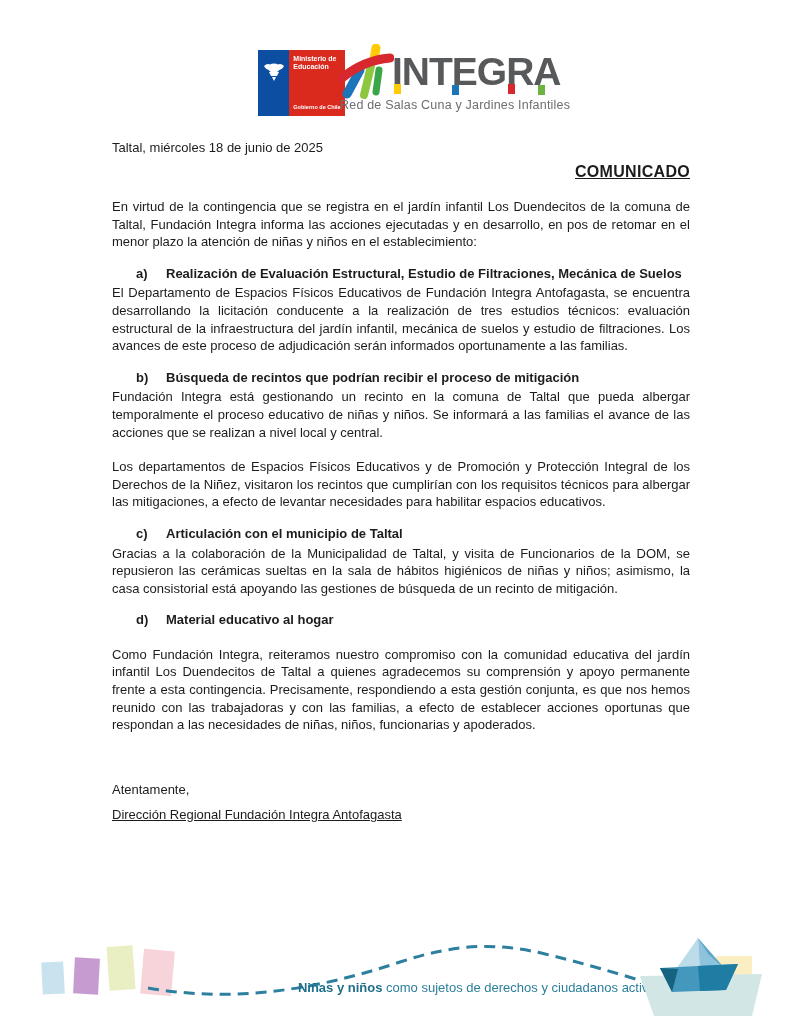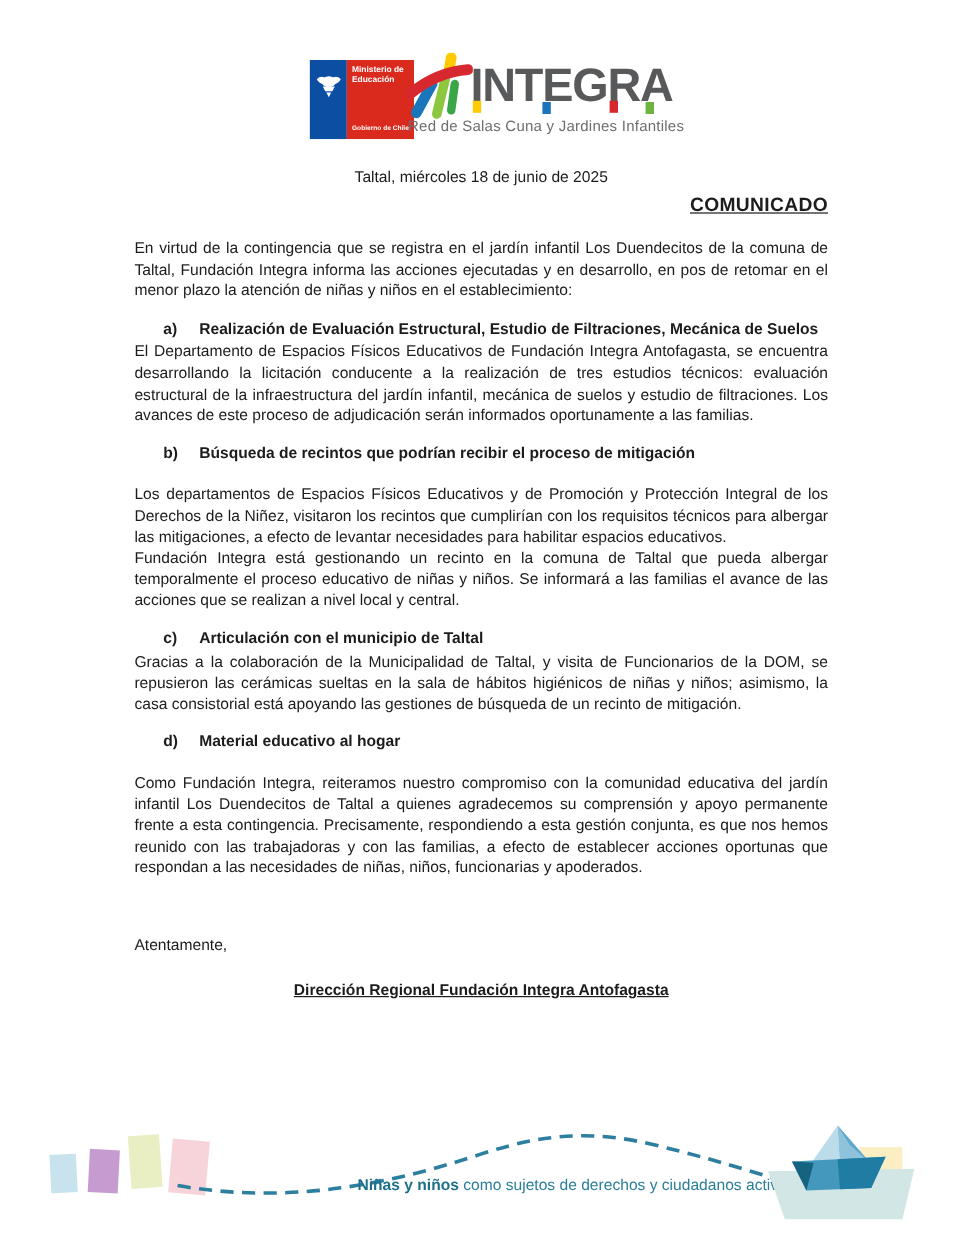--- a/index.html
+++ b/index.html
@@ -35,38 +35,38 @@
   .chip-blue   { left:114px; top:41px; background:#1b75bb; }
   .chip-red    { left:170px; top:40px; background:#d7282f; }
   .chip-green  { left:200px; top:41px; background:#6cb33f; }
   .integra-tagline {
     position:absolute; left:2px; top:54px; width:210px;
     font-size:12.5px; color:#6d6e71; letter-spacing:0.2px; white-space:nowrap;
   }
 
   
   .content { position:absolute; top:120px; left:112px; width:578px; }
-  .date-line { text-align:center; font-size:13px; margin-top:20px; }
+  .date-line { text-align:left; font-size:13px; margin-top:20px; }
   .doc-title {
     text-align:right; font-weight:bold; font-size:16px; margin-top:8px;
     text-decoration:underline; letter-spacing:0.3px;
   }
   p.body-par {
     font-size:13px; line-height:17.6px; text-align:justify; margin-top:17px;
   }
   p.body-par.tight { margin-top:0; }
   .sect-head {
     display:flex; font-size:13px; font-weight:bold; margin-top:14px; margin-bottom:2px;
     padding-left:24px; line-height:17.6px;
   }
   .sect-letter { width:30px; flex:0 0 auto; }
   .closing-par { margin-top:27px; }
   .valediction { font-size:13px; margin-top:48px; }
   .signature {
-    text-align:center; font-size:13px; font-weight:bold; margin-top:22px;
+    font-size:13px; font-weight:normal; margin-top:10px;
     text-decoration:underline;
   }
 
   
   .footer-art { position:absolute; left:0; top:920px; width:800px; height:115px; }
   .block { position:absolute; }
   .block-blue   { left:42px;  top:42px; width:22px; height:32px; background:#c9e3ee; transform:rotate(-3deg); }
   .block-purple { left:74px;  top:38px; width:25px; height:36px; background:#c69cd0; transform:rotate(3deg); }
   .block-green  { left:108px; top:26px; width:26px; height:44px; background:#e9eec3; transform:rotate(-4deg); }
   .block-pink   { left:142px; top:30px; width:31px; height:45px; background:#f6d4da; transform:rotate(5deg); }
@@ -129,22 +129,22 @@
     <div class="sect-head">
       <span class="sect-letter">a)</span>
       <span>Realización de Evaluación Estructural, Estudio de Filtraciones, Mecánica de Suelos</span>
     </div>
     <p class="body-par tight">El Departamento de Espacios Físicos Educativos de Fundación Integra Antofagasta, se encuentra desarrollando la licitación conducente a la realización de tres estudios técnicos: evaluación estructural de la infraestructura del jardín infantil, mecánica de suelos y estudio de filtraciones. Los avances de este proceso de adjudicación serán informados oportunamente a las familias.</p>
 
     <div class="sect-head">
       <span class="sect-letter">b)</span>
       <span>Búsqueda de recintos que podrían recibir el proceso de mitigación</span>
     </div>
+    <p class="body-par tight">Fundación Integra está gestionando un recinto en la comuna de Taltal que pueda albergar temporalmente el proceso educativo de niñas y niños. Se informará a las familias el avance de las acciones que se realizan a nivel local y central.</p>
     <p class="body-par">Los departamentos de Espacios Físicos Educativos y de Promoción y Protección Integral de los Derechos de la Niñez, visitaron los recintos que cumplirían con los requisitos técnicos para albergar las mitigaciones, a efecto de levantar necesidades para habilitar espacios educativos.</p>
-    <p class="body-par tight">Fundación Integra está gestionando un recinto en la comuna de Taltal que pueda albergar temporalmente el proceso educativo de niñas y niños. Se informará a las familias el avance de las acciones que se realizan a nivel local y central.</p>
 
     <div class="sect-head">
       <span class="sect-letter">c)</span>
       <span>Articulación con el municipio de Taltal</span>
     </div>
     <p class="body-par tight">Gracias a la colaboración de la Municipalidad de Taltal, y visita de Funcionarios de la DOM, se repusieron las cerámicas sueltas en la sala de hábitos higiénicos de niñas y niños; asimismo, la casa consistorial está apoyando las gestiones de búsqueda de un recinto de mitigación.</p>
 
     <div class="sect-head">
       <span class="sect-letter">d)</span>
       <span>Material educativo al hogar</span>

